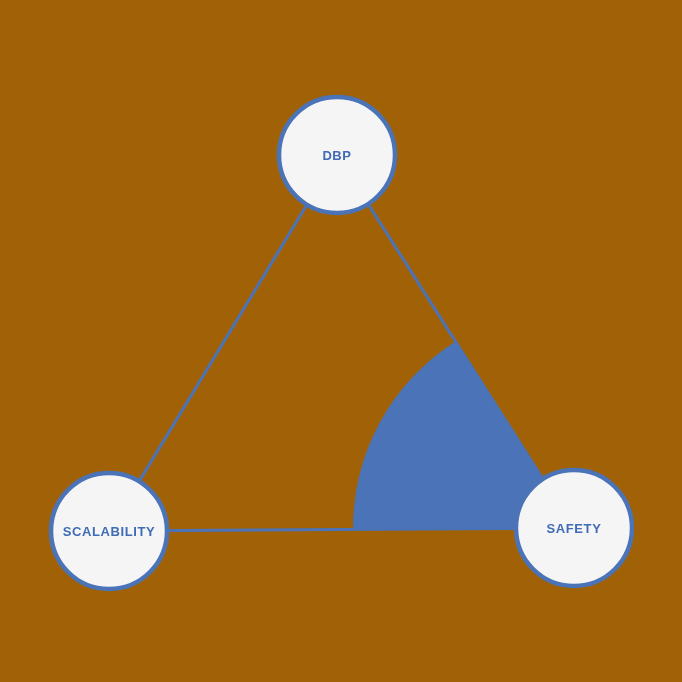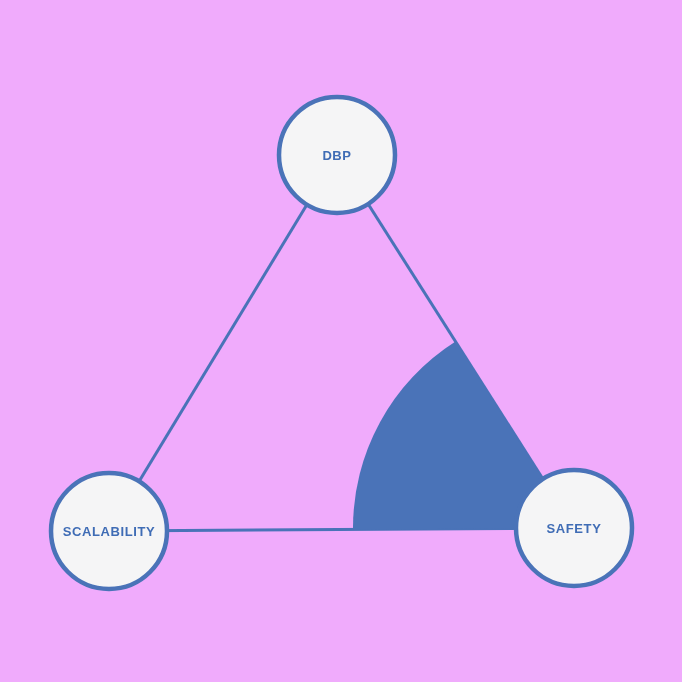--- a/index.html
+++ b/index.html
@@ -5,21 +5,21 @@
   html, body {
     margin: 0;
     padding: 0;
     background: #ffffff;
     font-family: "Liberation Sans", sans-serif;
   }
   .stage {
     position: relative;
     width: 682px;
     height: 682px;
-    background: #f0abfc;
+    background: #a16207;
     overflow: hidden;
   }
   svg { display: block; }
   text.node-label {
     font-family: "Liberation Sans", sans-serif;
     font-weight: bold;
     font-size: 13px;
     letter-spacing: 0.6px;
     text-anchor: middle;
   }

